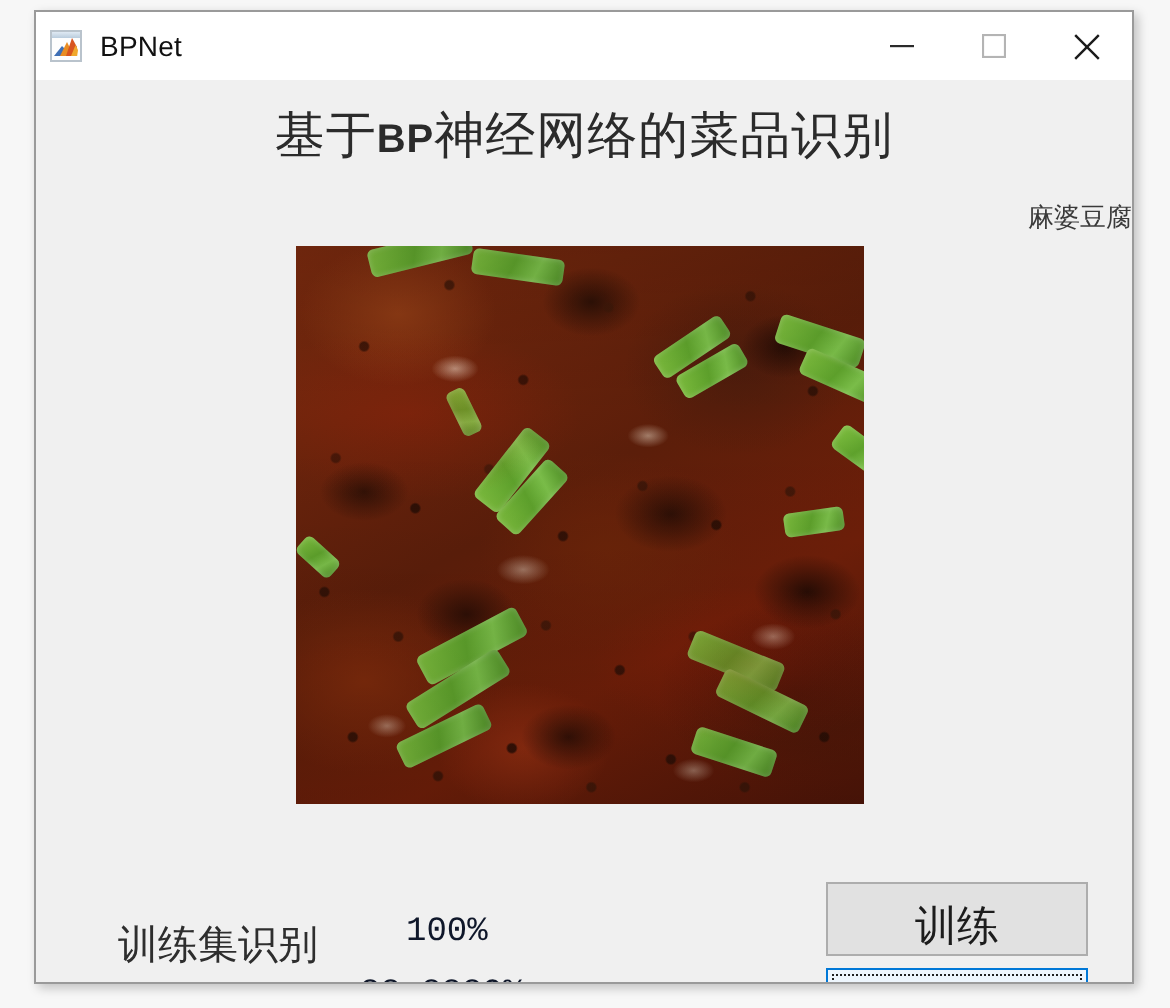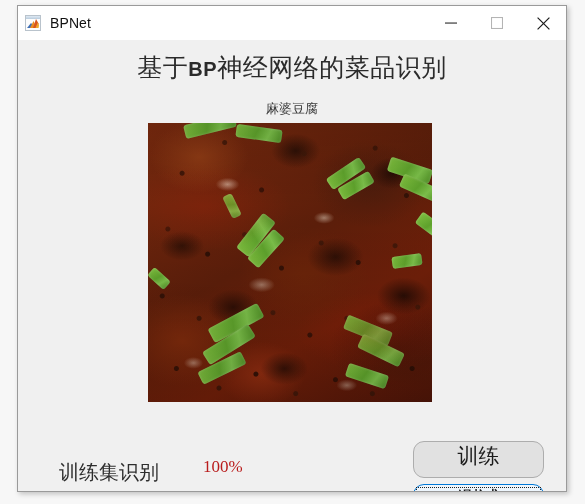--- a/index.html
+++ b/index.html
@@ -108,21 +108,21 @@
     font-family: "Liberation Sans", sans-serif;
     font-weight: bold;
     font-size: 20px;
   }
 
   #subtitle {
     position: absolute;
     left: 0;
     top: 60px;
     width: 100%;
-    text-align: center;
+    text-align: right;
     font-size: 13px;
     color: #3a3a3a;
     font-family: "Liberation Serif", serif;
   }
 
   
   #dish-axes {
     position: absolute;
     left: 130px;
     top: 83px;
@@ -245,42 +245,41 @@
   .stat-label {
     position: absolute;
     font-size: 20px;
     color: #2e2e2e;
     font-family: "Liberation Serif", serif;
     white-space: nowrap;
   }
   .stat-value {
     position: absolute;
     font-size: 17px;
-    color: #b91c1c;
-    font-family: Liberation Serif, serif;
+    color: #0f172a;
+    font-family: Liberation Mono, monospace;
     white-space: nowrap;
   }
   #train-label { left: 41px; top: 419px; }
   #train-value { left: 185px; top: 417px; }
   #test-label  { left: 41px; top: 450px; }
   #test-value  { left: 162px; top: 448px; }
 
   
   .btn {
     position: absolute;
     box-sizing: border-box;
     display: flex;
-    align-items: flex-start;
+    align-items: flex-end;
     justify-content: center;
     font-family: "Liberation Serif", serif;
     font-size: 21px;
     color: #1c1c1c;
     cursor: default;
     user-select: none;
-    border-radius: 11px;
   }
   #btn-train {
     left: 395px;
     top: 401px;
     width: 131px;
     height: 37px;
     background: #e1e1e1;
     border: 1px solid #adadad;
   }
   #btn-test {

